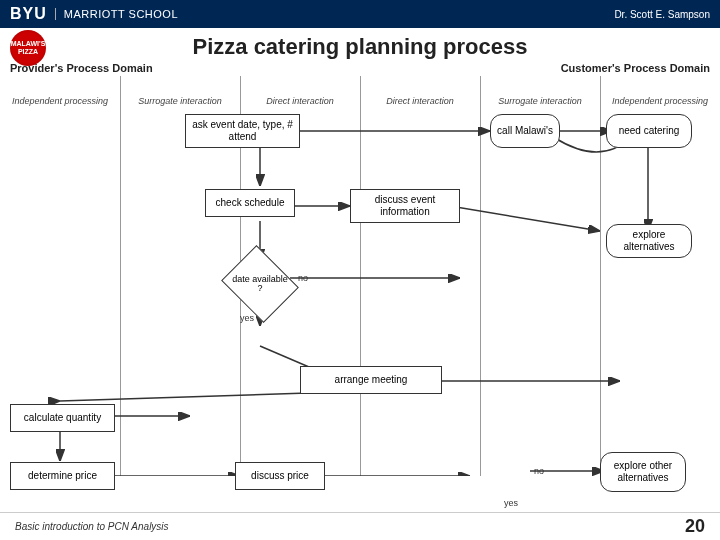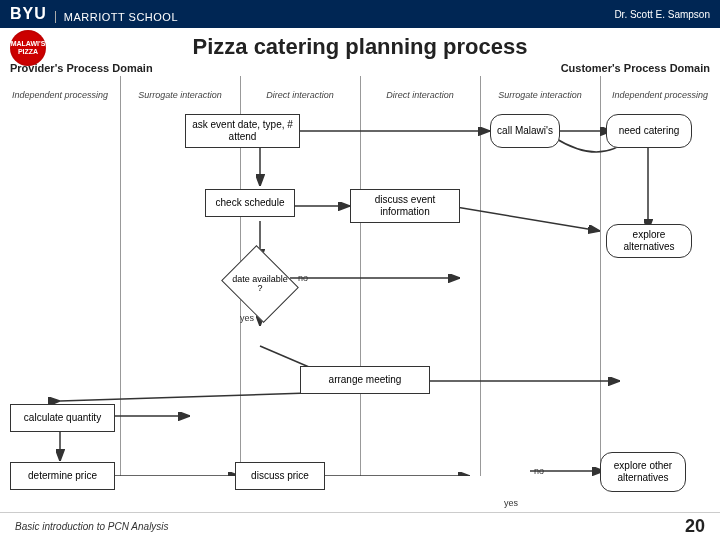--- a/index.html
+++ b/index.html
@@ -16,21 +16,21 @@
     #header {
       background: #002654;
       height: 28px;
       display: flex;
       align-items: center;
       justify-content: space-between;
       padding: 0 10px;
     }
     #header-left {
       display: flex;
-      align-items: flex-end;
+      align-items: center;
       gap: 8px;
     }
     #byu-logo {
       color: white;
       font-weight: bold;
       font-size: 16px;
       letter-spacing: 1px;
     }
     #marriott-text {
       color: white;
@@ -88,21 +88,21 @@
       position: absolute;
       top: 0;
       bottom: 0;
       width: 1px;
       background: #999;
     }
 
     
     #col-headers {
       position: absolute;
-      top: 8px;
+      top: 14px;
       left: 0;
       right: 0;
       height: 22px;
       display: flex;
       align-items: center;
       font-size: 9px;
       color: #444;
       font-style: italic;
     }
     .col-header {
@@ -335,21 +335,21 @@
 
   <div class="diamond" style="left:230px; top:183px;">
     <div class="diamond-inner"></div>
     <span class="diamond-text">date available ?</span>
   </div>
 
   <div style="position:absolute; left:240px; top:237px; font-size:9px; color:#333;">yes</div>
 
   <div style="position:absolute; left:298px; top:197px; font-size:9px; color:#333;">no</div>
 
-  <div class="box" style="left:300px; top:290px; width:130px; height:28px;">
+  <div class="box" style="left:300px; top:290px; width:142px; height:28px;">
     <span>arrange meeting</span>
   </div>
 
 
   <div class="box" style="left:10px; top:328px; width:105px; height:28px;">
     <span>calculate quantity</span>
   </div>
 
 
   <div class="box" style="left:10px; top:386px; width:105px; height:28px;">

